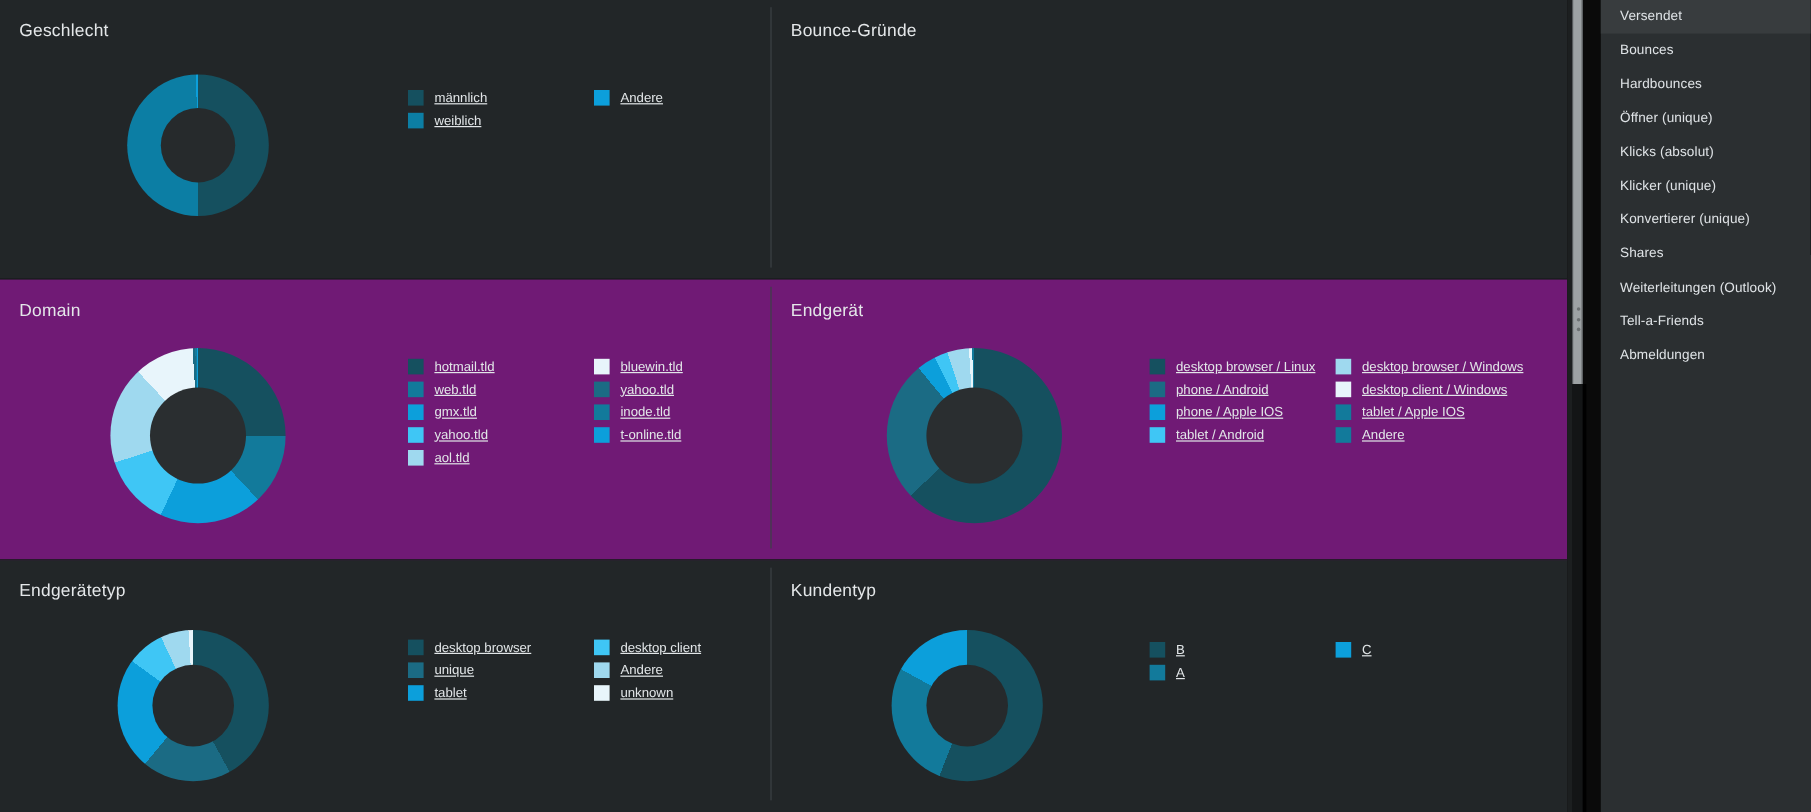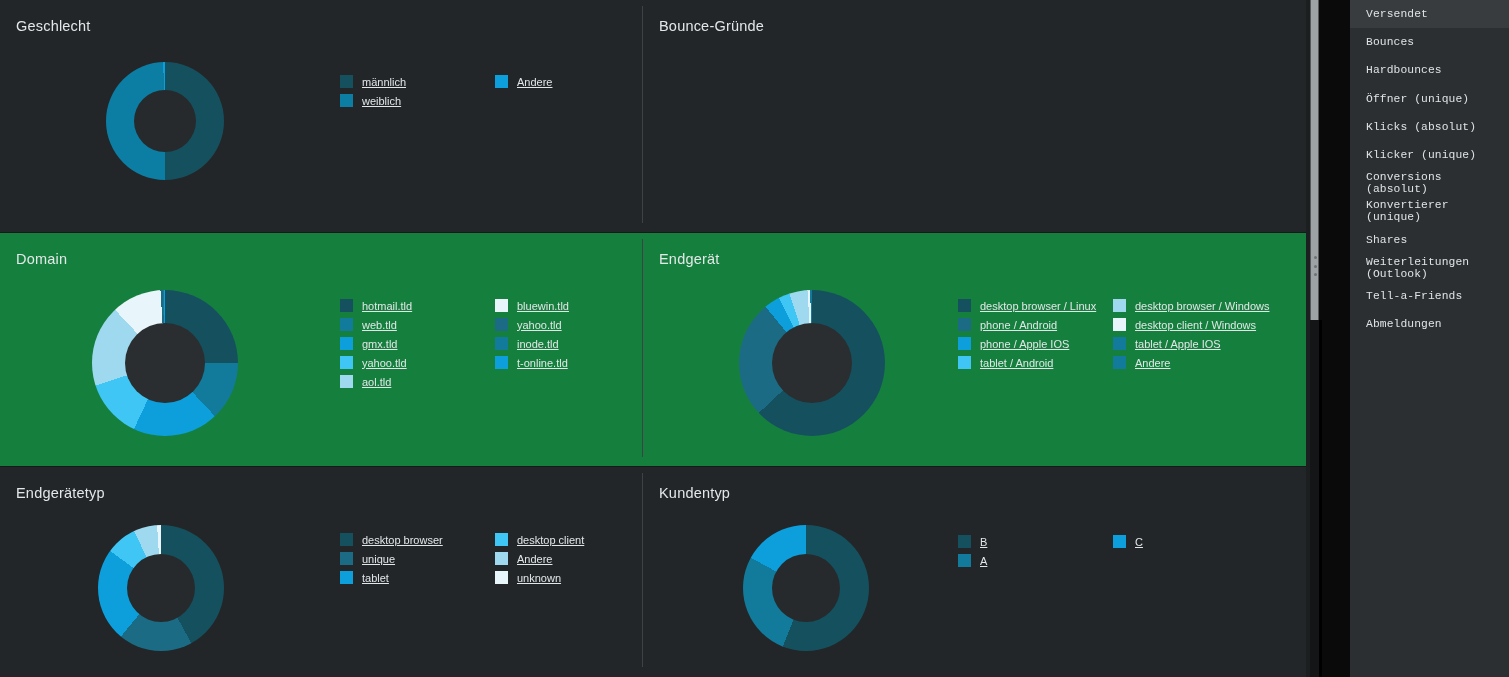--- a/index.html
+++ b/index.html
@@ -16,21 +16,21 @@
     position: absolute; left: 0; top: 0;
     width: 1306px; height: 677px;
     background: #212528;
   }
   .panel-row {
     position: relative;
     width: 100%;
     display: flex;
   }
   .row-1 { height: 233px; background: #222628; }
-  .row-2 { height: 234px; background: #15803d; }
+  .row-2 { height: 234px; background: #701a75; }
   .row-3 { height: 210px; background: #222628; }
 
   .row-sep {
     position: absolute; left: 0; right: 0; height: 1px;
     background: #17191b;
   }
 
   .panel {
     position: relative;
     height: 100%;
@@ -98,24 +98,23 @@
     width: 13px; height: 13px;
     flex: 0 0 13px;
     margin-right: 9px;
   }
   .legend-label { white-space: nowrap; }
 
   
   .sidebar {
     position: absolute;
     right: 0; top: 0;
-    width: 159px; height: 677px;
+    width: 175px; height: 677px;
     background: #2b2f31;
     padding-top: 0px;
-    font-family: Liberation Mono, monospace;
   }
   .sb-item {
     height: 28.2px;
     display: flex;
     align-items: center;
     padding-left: 16px;
     font-size: 11.3px;
     color: #dfe3e6;
     letter-spacing: .1px;
   }
@@ -372,23 +371,20 @@
       <div class="sb-item">
         <span>Öffner (unique)</span>
       </div>
       <div class="sb-item">
         <span>Klicks (absolut)</span>
       </div>
       <div class="sb-item">
         <span>Klicker (unique)</span>
       </div>
       <div class="sb-item">
-        <span>Conversions (absolut)</span>
-      </div>
-      <div class="sb-item">
         <span>Konvertierer (unique)</span>
       </div>
       <div class="sb-item">
         <span>Shares</span>
       </div>
       <div class="sb-item">
         <span>Weiterleitungen (Outlook)</span>
       </div>
       <div class="sb-item">
         <span>Tell-a-Friends</span>

